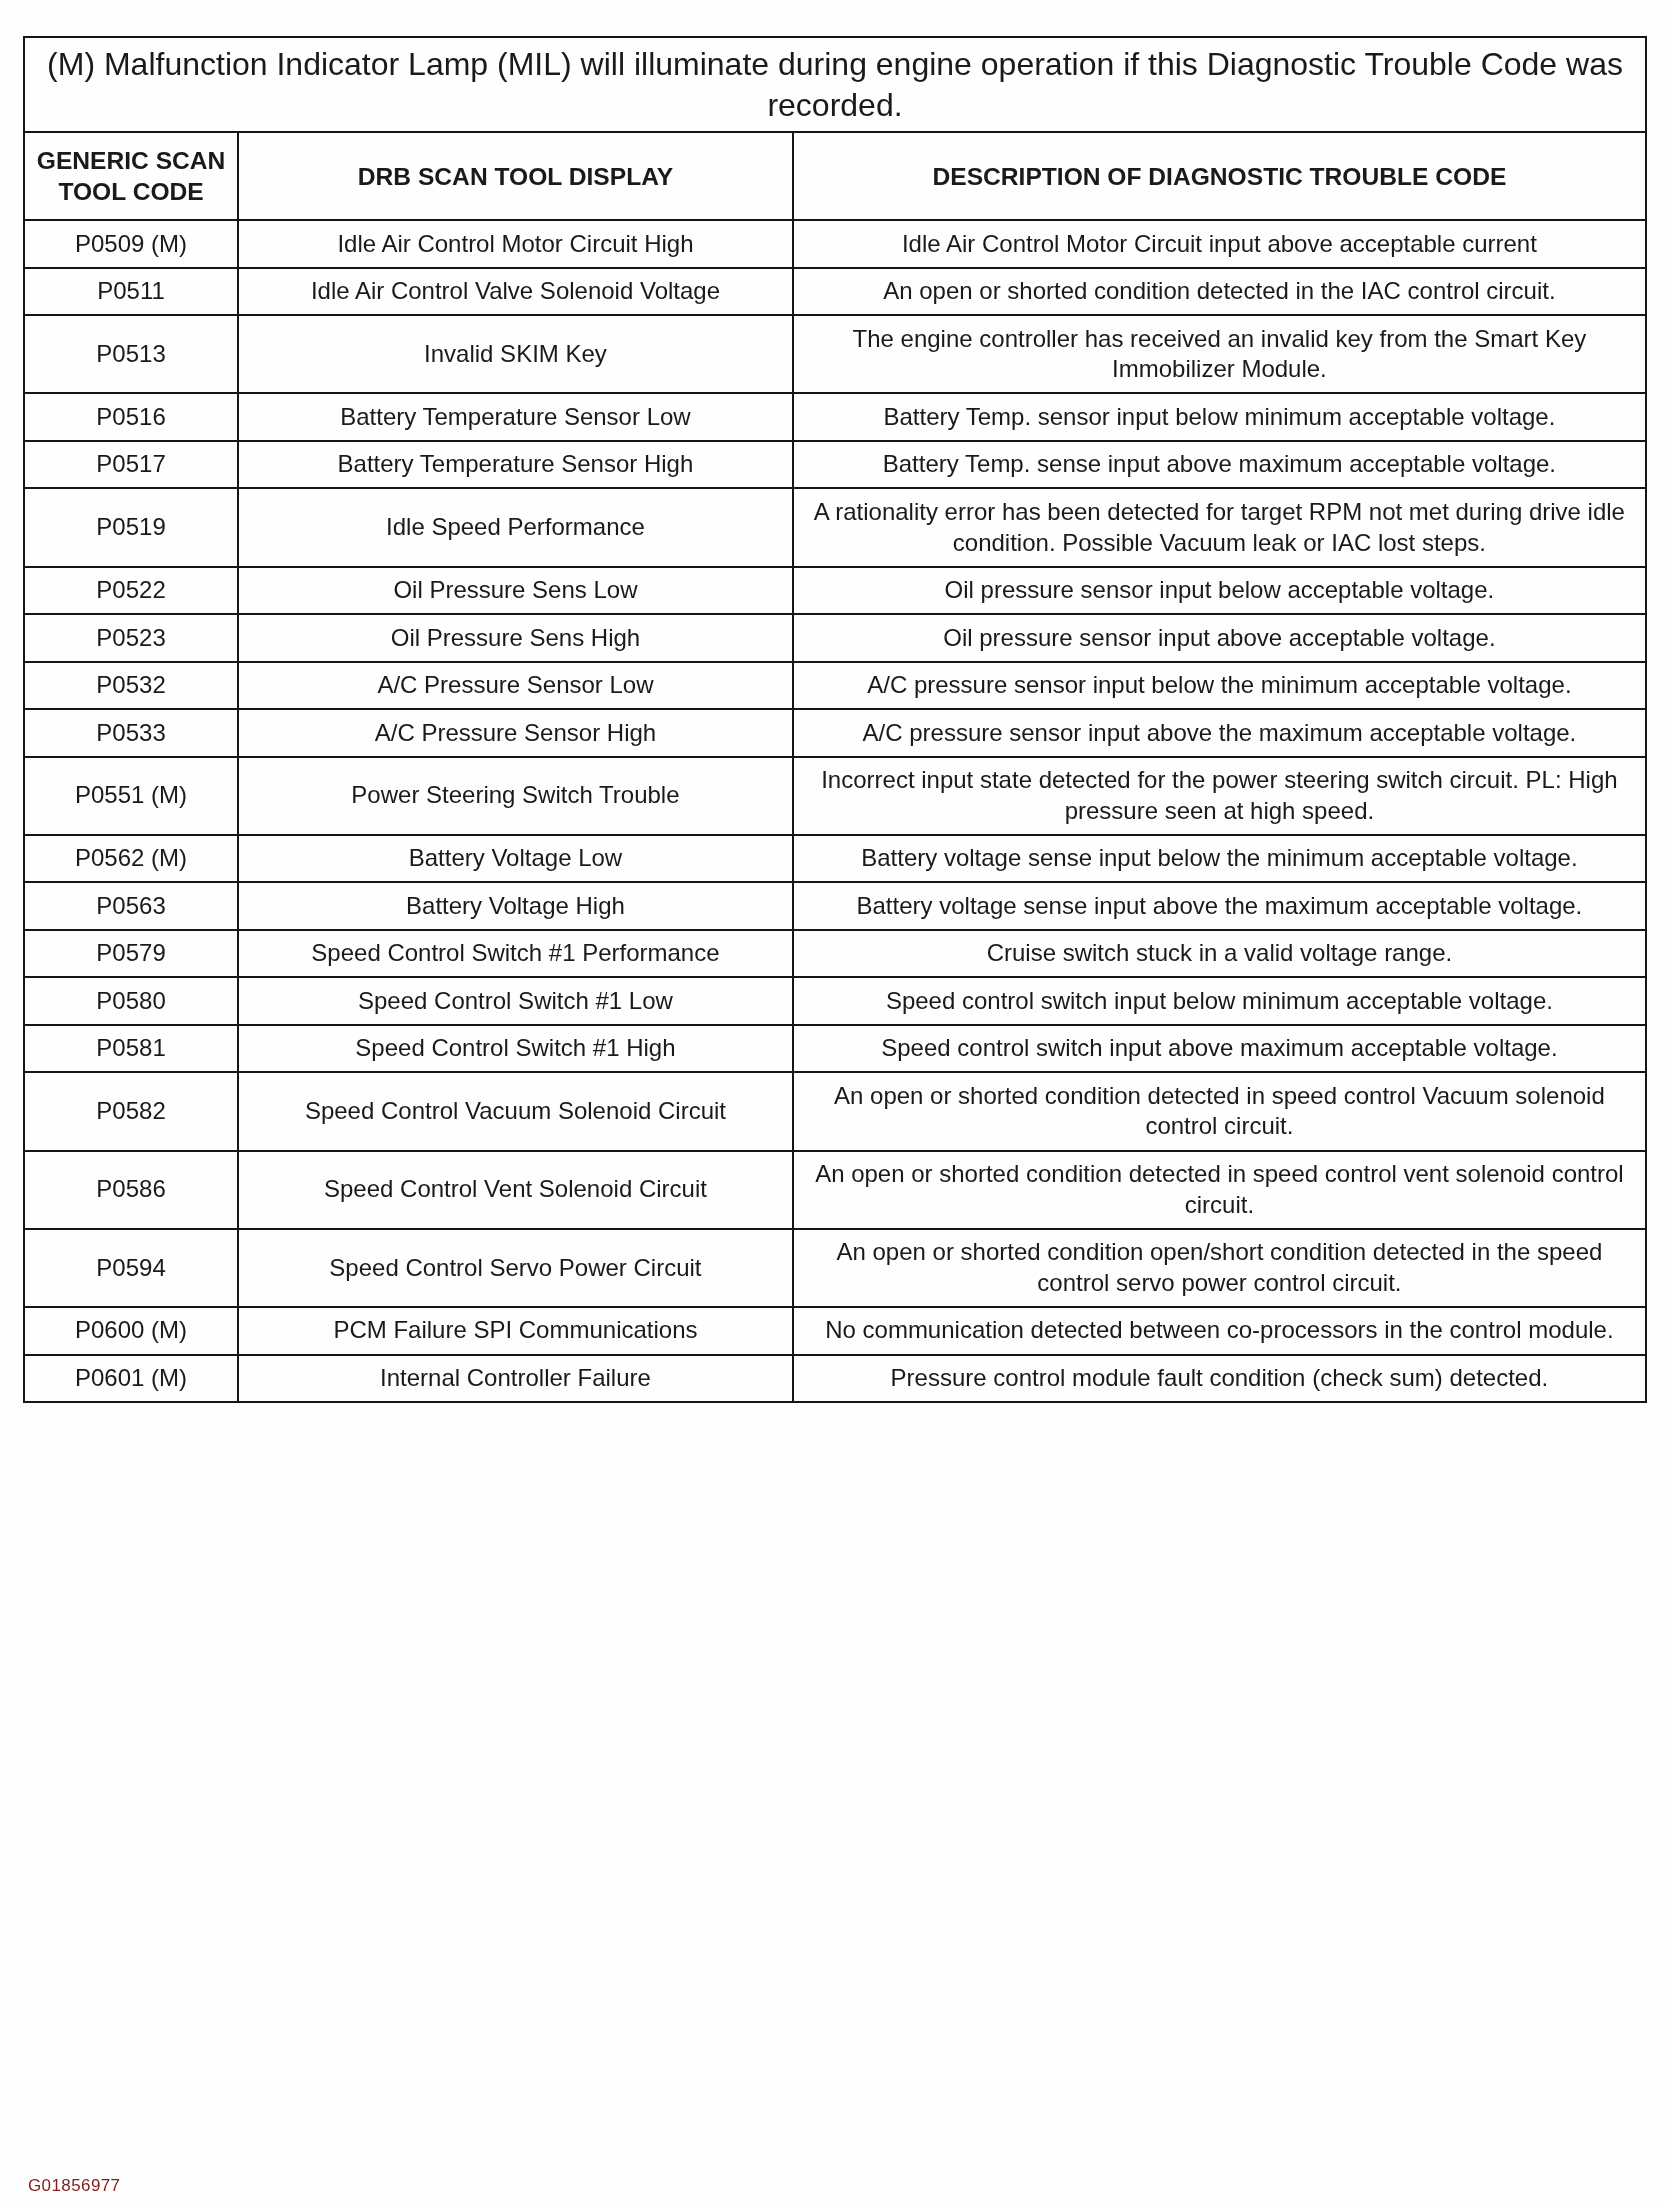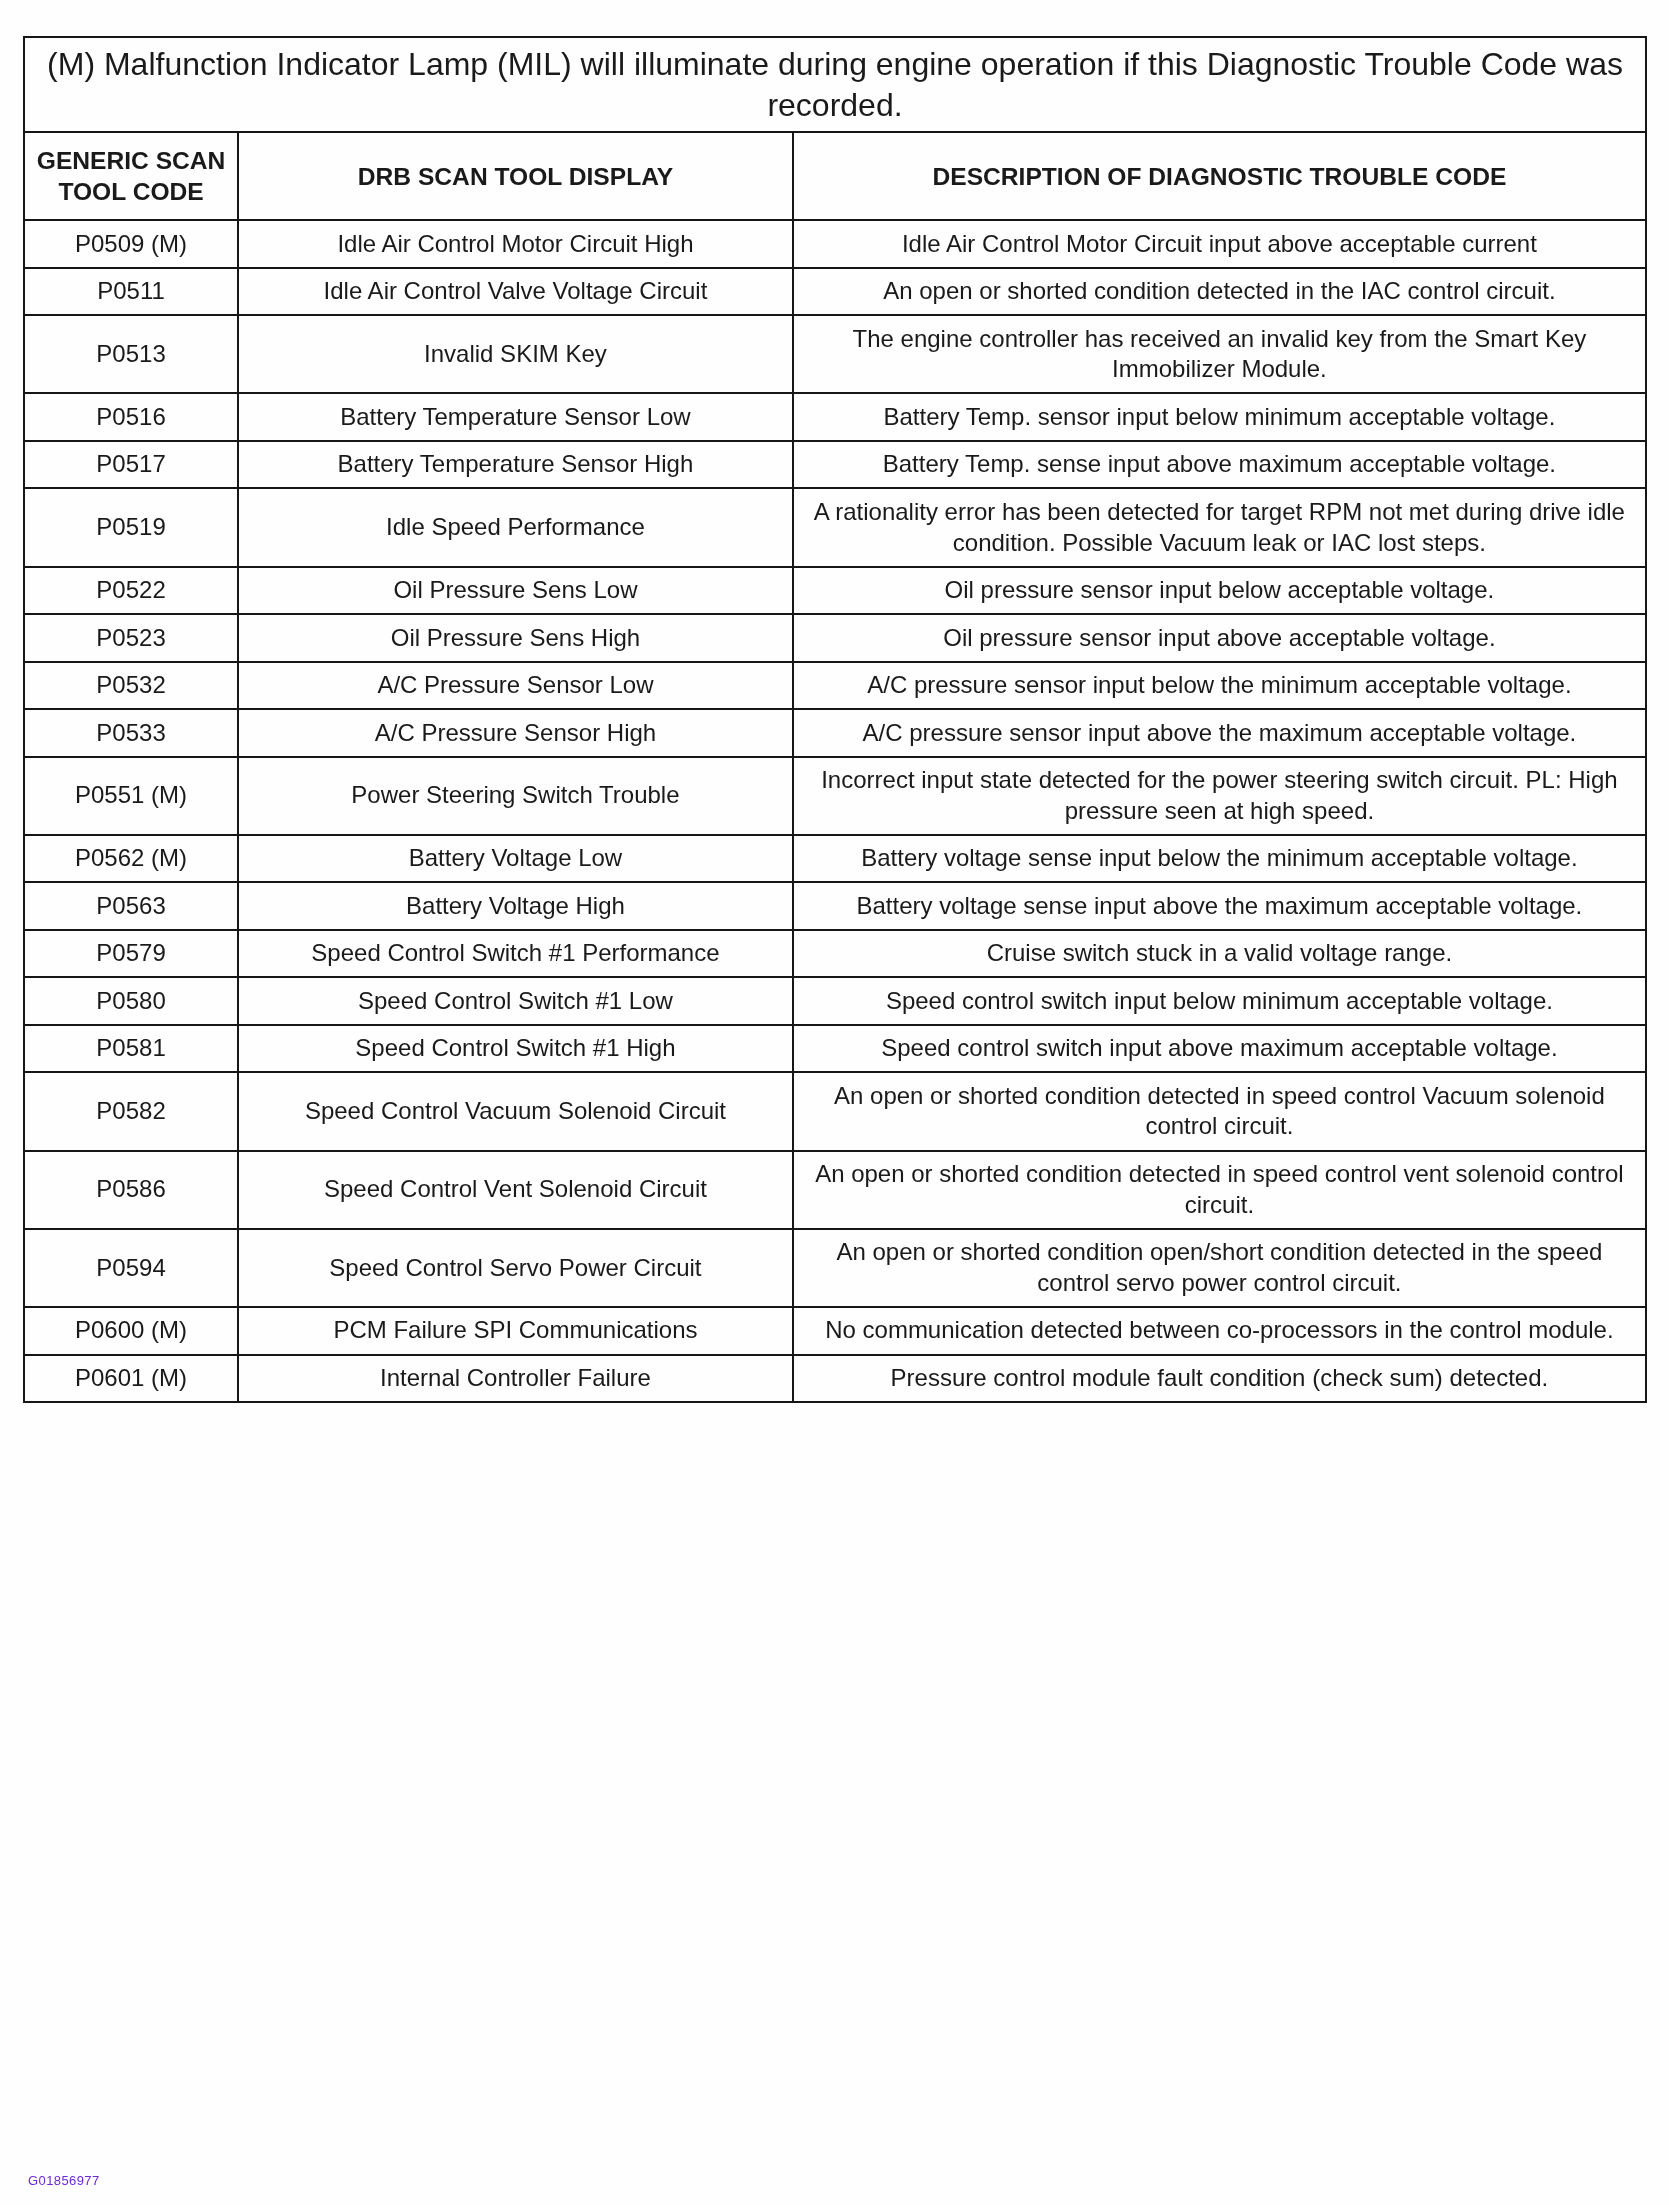--- a/index.html
+++ b/index.html
@@ -41,24 +41,24 @@
   }
   tr.header-row th {
     font-weight: bold;
     font-size: 24.6px;
     padding: 11.5px 8.2px;
   }
   td.code-cell { white-space: nowrap; }
   .figure-id {
     position: absolute;
     left: 28px;
-    bottom: 17px;
-    font-size: 13px;
+    bottom: 9px;
+    font-size: 17px;
     letter-spacing: 0.4px;
-    color: #6d28d9;
+    color: #7f1d1d;
   }
 </style>
 </head>
 <body>
 
 <div class="page">
   <table class="dtc">
     <colgroup>
       <col class="col-code">
       <col class="col-display">
@@ -75,21 +75,21 @@
       </tr>
     </thead>
     <tbody>
         <tr>
           <td class="code-cell">P0509 (M)</td>
           <td class="display-cell">Idle Air Control Motor Circuit High</td>
           <td class="description-cell">Idle Air Control Motor Circuit input above acceptable current</td>
         </tr>
         <tr>
           <td class="code-cell">P0511</td>
-          <td class="display-cell">Idle Air Control Valve Voltage Circuit</td>
+          <td class="display-cell">Idle Air Control Valve Solenoid Voltage</td>
           <td class="description-cell">An open or shorted condition detected in the IAC control circuit.</td>
         </tr>
         <tr>
           <td class="code-cell">P0513</td>
           <td class="display-cell">Invalid SKIM Key</td>
           <td class="description-cell">The engine controller has received an invalid key from the Smart Key Immobilizer Module.</td>
         </tr>
         <tr>
           <td class="code-cell">P0516</td>
           <td class="display-cell">Battery Temperature Sensor Low</td>

